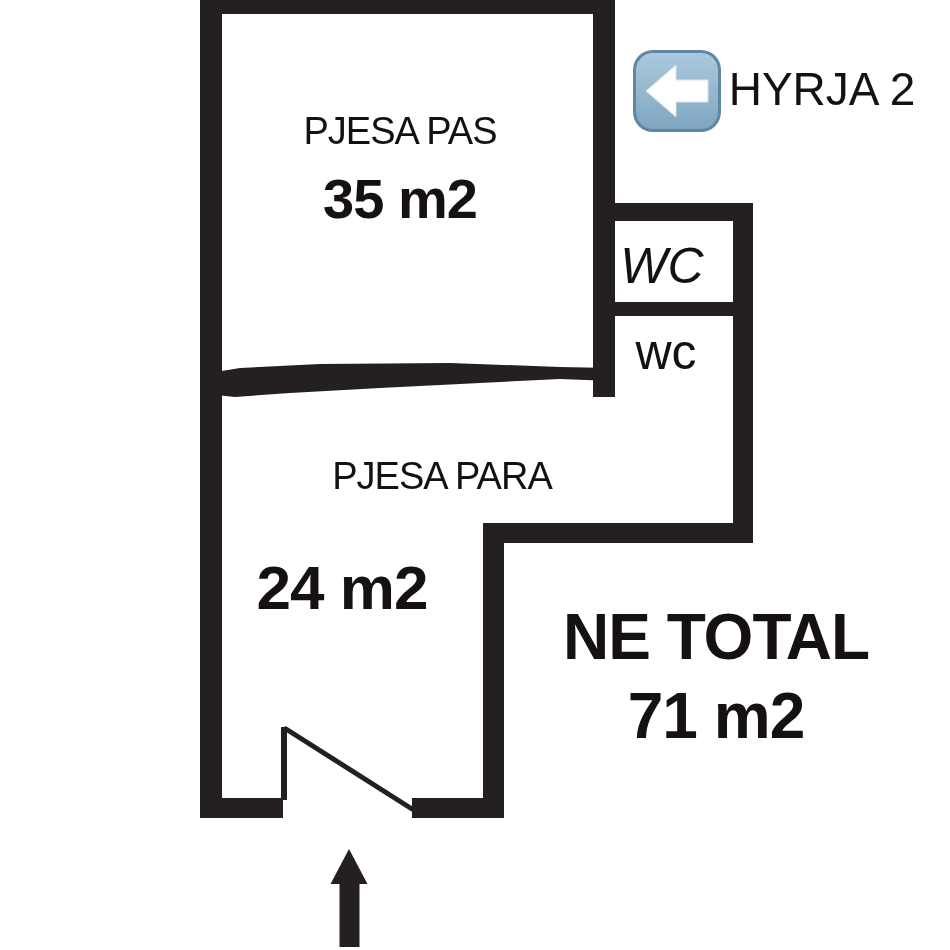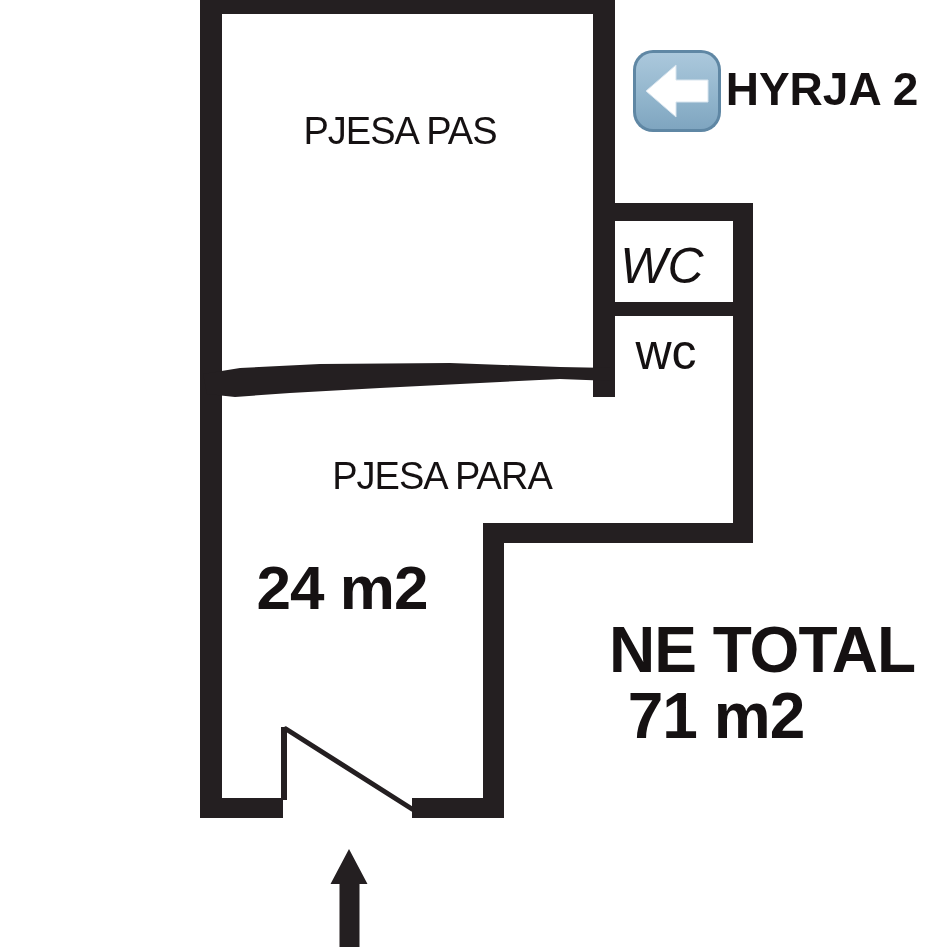--- a/index.html
+++ b/index.html
@@ -6,21 +6,21 @@
   .canvas{
     position:relative;width:950px;height:950px;background:#ffffff;
     font-family:"Liberation Sans", sans-serif;color:#151112;overflow:hidden;
   }
   .wall{position:absolute;background:#241f21;}
   .label{position:absolute;transform:translate(-50%,-50%);white-space:nowrap;color:#151112;}
   .room-name{font-size:38px;font-weight:400;letter-spacing:-1px;}
   .room-area{font-size:56px;font-weight:700;letter-spacing:-1px;}
   .total-title{font-size:64px;font-weight:700;letter-spacing:-1px;}
   .total-area{font-size:64px;font-weight:700;letter-spacing:-1px;text-align:right;}
-  .hyrja{font-size:46px;font-weight:700;letter-spacing:0;}
+  .hyrja{font-size:46px;font-weight:400;letter-spacing:0;}
   .wc-upper{font-size:50px;font-style:italic;font-weight:400;}
   .wc-lower{font-size:50px;font-weight:400;}
   .svg-layer{position:absolute;left:0;top:0;width:950px;height:950px;}
   .emoji-box{
     position:absolute;left:633px;top:50px;width:88px;height:82px;
     background:#5f87a4;border-radius:20px;
   }
   .emoji-inner{
     position:absolute;left:3px;top:3px;right:3px;bottom:3px;
     border-radius:17px;
@@ -53,25 +53,26 @@
 
   <div class="emoji-box">
     <div class="emoji-inner">
       <svg width="82" height="76" viewBox="0 0 82 76">
         <polygon fill="#ffffff" stroke="#d7e4ee" stroke-width="1" points="10,38 40,12 40,27 72,27 72,49 40,49 40,64"></polygon>
       </svg>
     </div>
   </div>
 
   <div class="label room-name" style="left:400px;top:131px;">PJESA PAS</div>
+  <div class="label room-area" style="left:400px;top:198px;">35 m2</div>
 
   <div class="label hyrja" style="left:822px;top:89px;">HYRJA 2</div>
 
   <div class="label wc-upper" style="left:662px;top:266px;">WC</div>
   <div class="label wc-lower" style="left:666px;top:352px;">wc</div>
 
   <div class="label room-name" style="left:442px;top:476px;">PJESA PARA</div>
   <div class="label room-area" style="left:342px;top:587px;font-size:62px;">24 m2</div>
 
-  <div class="label total-title" style="left:716px;top:650px;margin-left:46px;">NE TOTAL</div>
+  <div class="label total-title" style="left:716px;top:637px;">NE TOTAL</div>
   <div class="label total-area" style="left:716px;top:716px;">71 m2</div>
 
 </div>
 
 </body></html>

